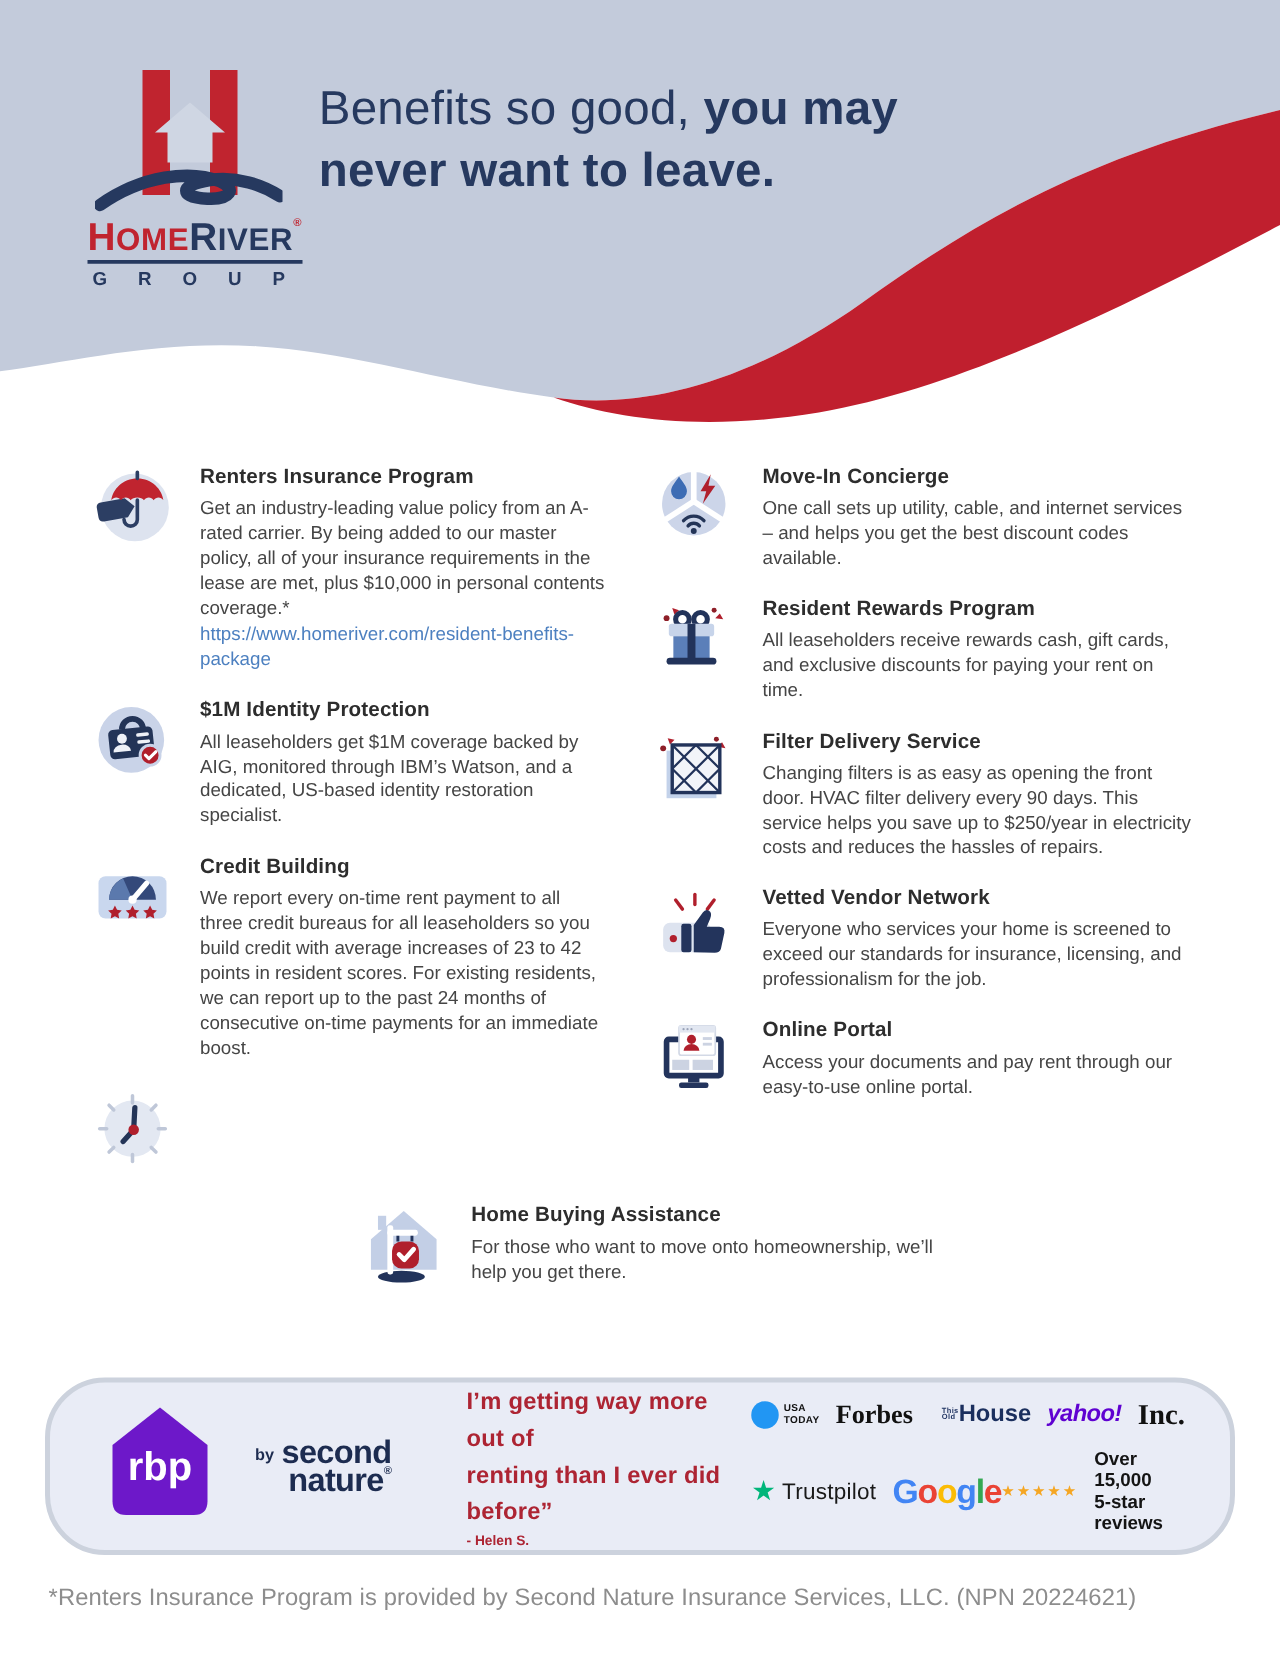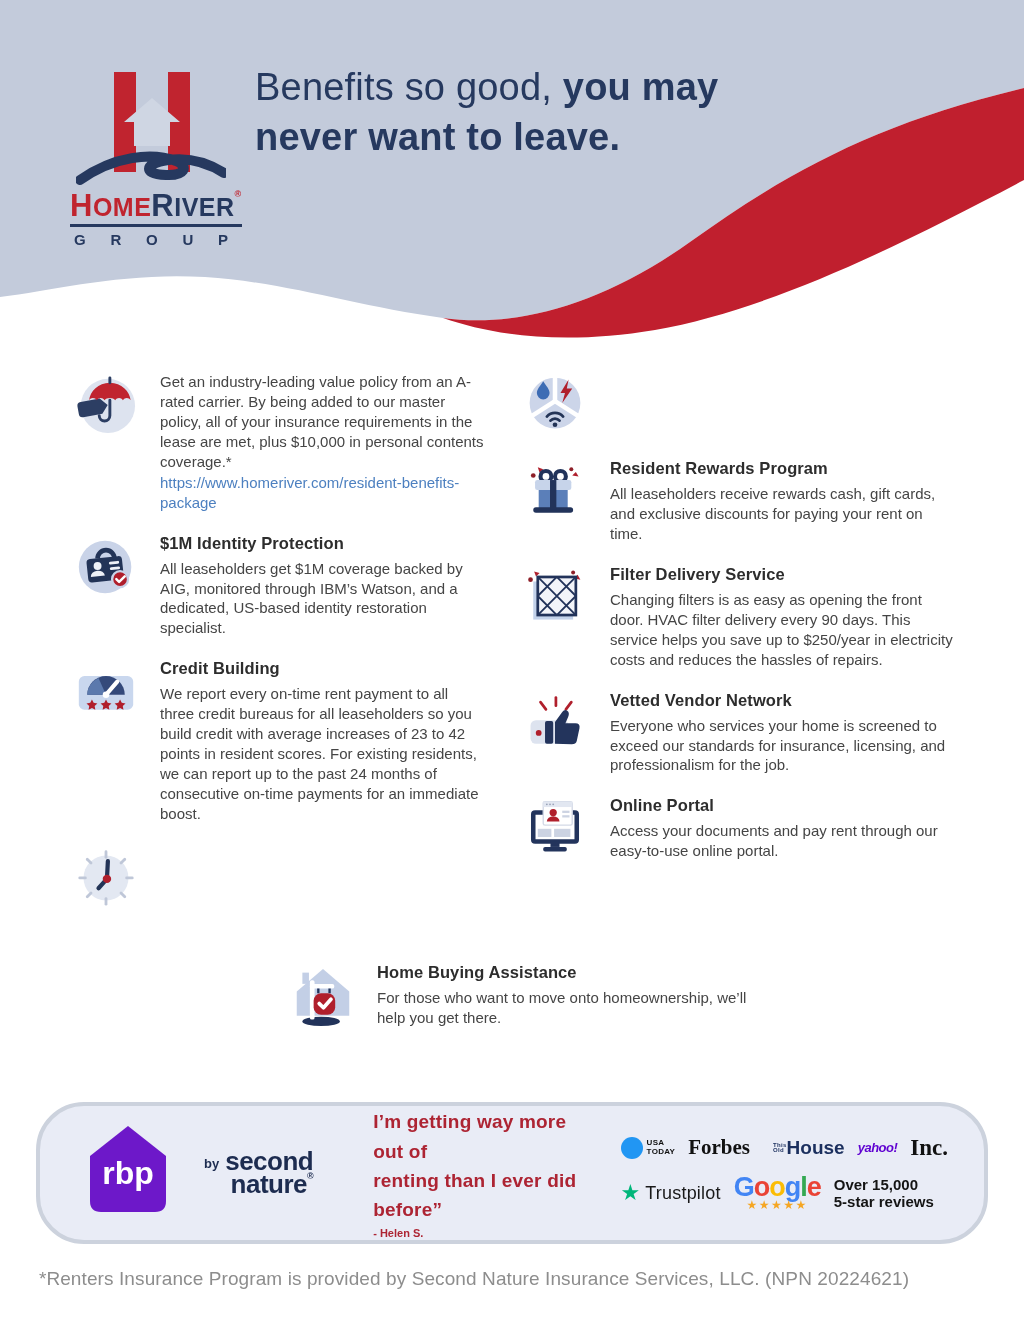--- a/index.html
+++ b/index.html
@@ -3,21 +3,21 @@
 <meta charset="utf-8">
 <style>
   * { box-sizing: border-box; margin: 0; padding: 0; }
   html,body { background:#fff; }
   body { font-family:"Liberation Sans", sans-serif; }
   .page { position:relative; width:1024px; height:1325px; background:#fff; overflow:hidden; }
 
   
   .header { position:absolute; left:0; top:0; width:1024px; height:372px; }
   .waves { position:absolute; left:0; top:0; }
-  .logo { position:absolute; left:70px; top:72px; width:162px; text-align:left; }
+  .logo { position:absolute; left:70px; top:56px; width:162px; text-align:left; }
   .logo-mark { display:block; margin:0 auto; }
   .logo-word { font-weight:700; font-size:25px; letter-spacing:0.5px; line-height:1;
                border-bottom:3px solid #26395f; padding-bottom:3px; display:inline-block; }
   .logo-word .big { font-size:31px; }
   .lw-red { color:#c0242f; } .lw-navy { color:#26395f; }
   .logo-reg { font-size:9px; color:#c0242f; vertical-align:top; }
   .logo-group { margin-top:4px; display:flex; justify-content:space-between; color:#26395f;
                 font-size:15px; font-weight:600; padding:0 4px; }
   .headline { position:absolute; left:255px; top:62px; font-size:38px; line-height:1.32;
               color:#26395f; letter-spacing:0.2px; }
@@ -51,26 +51,26 @@
   .quote-attr { color:#ad2433; font-weight:700; font-size:11px; margin-top:2px; padding-right:18px; }
   .press { flex:0 0 278px; display:flex; flex-direction:column; gap:14px; }
   .press-row { display:flex; align-items:center; gap:13px; }
   .usat { display:flex; align-items:center; gap:4px; }
   .usat-circle { width:22px; height:22px; border-radius:50%; background:#2196f3; }
   .usat-text { display:flex; flex-direction:column; font-size:8px; font-weight:800; color:#111; line-height:1.1; letter-spacing:0.3px; }
   .forbes { font-family:"Liberation Serif", serif; font-weight:700; font-size:21px; color:#111; }
   .toh { display:flex; flex-direction:row; color:#1b2f5e; line-height:0.8; }
   .toh-top { font-size:6px; font-weight:700; letter-spacing:0.3px; align-self:center; margin-left:10px; }
   .toh-main { font-size:19px; font-weight:800; }
-  .yahoo { color:#5f01d1; font-weight:800; font-size:13px; font-style:italic; letter-spacing:-0.5px; }
+  .yahoo { color:#5f01d1; font-weight:800; font-size:19px; font-style:italic; letter-spacing:-0.5px; }
   .inc { font-family:"Liberation Serif", serif; font-weight:800; font-size:23px; color:#111; }
   .trustpilot { display:flex; align-items:center; gap:5px; }
   .tp-star { color:#00b67a; font-size:22px; line-height:1; }
   .tp-label { font-size:18px; color:#191919; font-weight:500; letter-spacing:0.2px; }
-  .google { display:flex; flex-direction:column; align-items:center; line-height:0.9; }
+  .google { display:flex; align-items:center; line-height:0.9; }
   .g-word { font-size:27px; font-weight:600; letter-spacing:-1px; }
   .g1,.g4 { color:#4285F4; } .g2,.g6 { color:#EA4335; } .g3 { color:#FBBC05; } .g5 { color:#34A853; }
   .g-stars { color:#f5a623; font-size:12px; letter-spacing:1.5px; margin-top:1px; }
   .reviews { font-size:15px; font-weight:700; color:#141414; line-height:1.15; }
 
   
   .footer-note { position:absolute; left:0; top:1268px; width:948px; text-align:center;
                  font-size:19px; color:#8d8d8d; letter-spacing:0.1px; }
 </style>
 </head>
@@ -113,20 +113,21 @@
     <div class="benefit">
       <div class="b-icon">
         <svg width="60" height="64" viewBox="0 0 62 64">
           <circle cx="33" cy="34" r="28" fill="#dde3ef"></circle>
           <path d="M6,28 h20 l7,8 -7,8 H6 q-4,0 -4,-4 v-8 q0,-4 4,-4 Z" fill="#2c3e63" transform="rotate(-10 16 36)"></path>
           <path d="M35,10 C23,10 14.5,19 13.5,28 C15.5,25 19.5,25 21.5,28 C23.5,25 27.5,25 29.5,28 C31.5,25 38.5,25 40.5,28 C42.5,25 46.5,25 48.5,28 C50.5,25 54.5,25 56.5,28 C55.5,19 47,10 35,10 Z" fill="#c0242f"></path>
           <path d="M35,5 V10 M35,28 V44 a5.5,5.5 0 0 1 -11,0" stroke="#2c3e63" stroke-width="3" fill="none" stroke-linecap="round"></path>
         </svg>
       </div>
       <div class="b-text">
+        <div class="b-title">Renters Insurance Program</div>
         <div class="b-desc">Get an industry-leading value policy from an A-rated carrier. By being added to our master policy, all of your insurance requirements in the lease are met, plus $10,000 in personal contents coverage.*</div>
         <a href="#" class="b-link">https://www.homeriver.com/resident-benefits-package</a>
       </div>
     </div>
 
     <div class="benefit">
       <div class="b-icon">
         <svg width="60" height="64" viewBox="0 0 64 64">
           <circle cx="31" cy="33" r="28" fill="#c9d3e8"></circle>
           <path d="M23,24 a9,9 0 0 1 18,0" stroke="#233457" stroke-width="5" fill="none"></path>
@@ -197,20 +198,24 @@
               <path d="M32,30 L7,46"></path>
               <path d="M32,30 L57,46"></path>
           </g>
           <path d="M19,8 C23,14 26,17 26,21 a7,7 0 0 1 -14,0 C12,17 15,14 19,8 Z" fill="#3d6cb4"></path>
           <path d="M47,6 L38,21 h5 L40,32 L51,16 h-6 Z" fill="#b01f2c"></path>
           <path d="M23,47 a12,12 0 0 1 18,0" stroke="#233457" stroke-width="3" fill="none" stroke-linecap="round"></path>
           <path d="M27,51.5 a6.5,6.5 0 0 1 10,0" stroke="#233457" stroke-width="3" fill="none" stroke-linecap="round"></path>
           <circle cx="32" cy="56" r="2.6" fill="#233457"></circle>
         </svg>
       </div>
+      <div class="b-text">
+        <div class="b-title">Move-In Concierge</div>
+        <div class="b-desc">One call sets up utility, cable, and internet services – and helps you get the best discount codes available.</div>
+      </div>
     </div>
 
     <div class="benefit">
       <div class="b-icon">
         <svg width="58" height="62" viewBox="0 0 64 64">
           <circle cx="8" cy="16" r="2.6" fill="#8e1f28"></circle>
           <path d="M13,7 l6,2 -4,4 Z" fill="#b01f2c"></path>
           <circle cx="50" cy="9" r="2.2" fill="#8e1f28"></circle>
           <path d="M58,17 l-7,-1 4,-4 Z" fill="#b01f2c"></path>
           <circle cx="22" cy="17" r="6" stroke="#22335a" stroke-width="4.5" fill="none"></circle>

